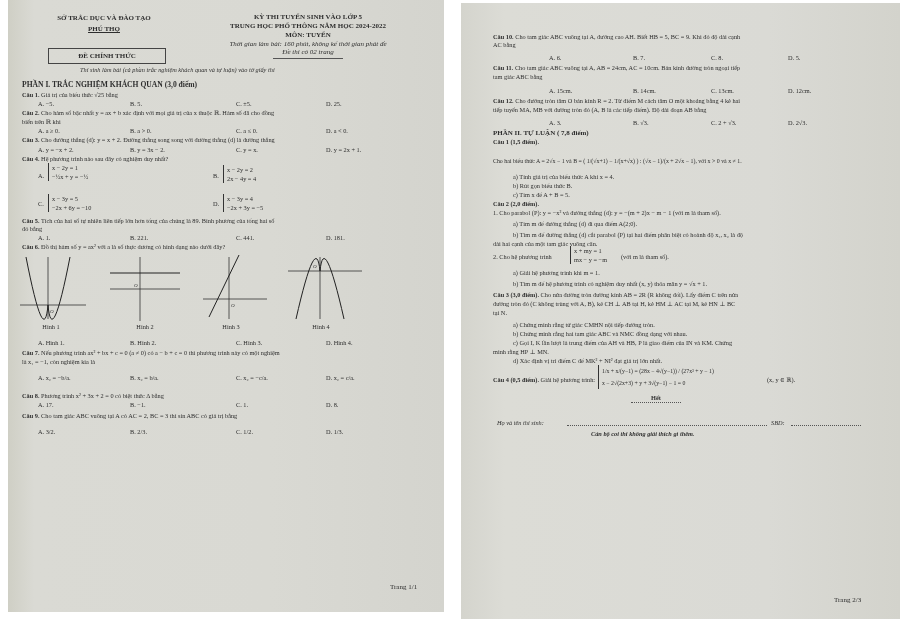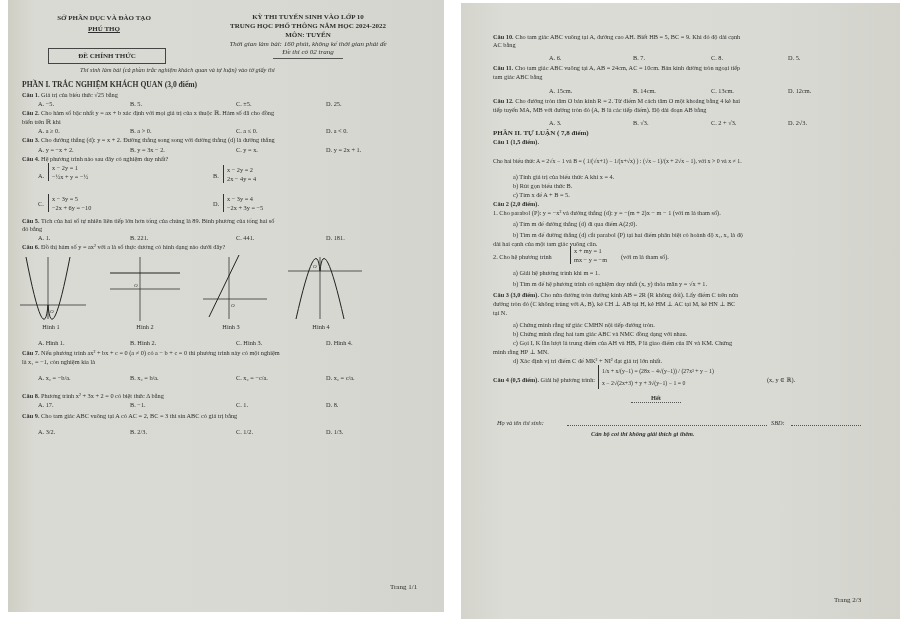--- a/index.html
+++ b/index.html
@@ -37,25 +37,25 @@
   .brace-sys { position: absolute; font-size: 6.3px; line-height: 9px; border-left: 1px solid #333; padding-left: 3px; }
 
   .pagenum { font-size: 7px; }
   .dotline { border-bottom: 1px dotted #555; display: inline-block; }
 </style>
 </head>
 <body>
 
 <div id="page1" class="page">
 
-  <div class="abs hdr-l" style="top:14px">SỞ PHẦN DỤC VÀ ĐÀO TẠO</div>
+  <div class="abs hdr-l" style="top:14px">SỞ TRẮC DỤC VÀ ĐÀO TẠO</div>
   <div class="abs hdr-l" style="top:25px;text-decoration:underline">PHÚ THỌ</div>
   <div class="official-box" style="top:48px">ĐỀ CHÍNH THỨC</div>
 
-  <div class="abs hdr-r" style="top:13px">KỲ THI TUYỂN SINH VÀO LỚP 10</div>
+  <div class="abs hdr-r" style="top:13px">KỲ THI TUYỂN SINH VÀO LỚP 5</div>
   <div class="abs hdr-r" style="top:22px">TRUNG HỌC PHỔ THÔNG NĂM HỌC 2024-2022</div>
   <div class="abs hdr-r" style="top:31px">MÔN: TUYỂN</div>
   <div class="abs hdr-r t i" style="top:40px;font-weight:normal">Thời gian làm bài: 160 phút, không kể thời gian phát đề</div>
   <div class="abs hdr-r t i" style="top:48px;font-weight:normal">Đề thi có 02 trang</div>
   <div class="rule" style="left:265px;top:58px;width:70px"></div>
 
   <div class="abs t i" style="left:72px;top:66px">Thí sinh làm bài (cả phần trắc nghiệm khách quan và tự luận) vào tờ giấy thi</div>
 
   <div class="abs section" style="left:14px;top:80px">PHẦN I. TRẮC NGHIỆM KHÁCH QUAN (3,0 điểm)</div>
 

